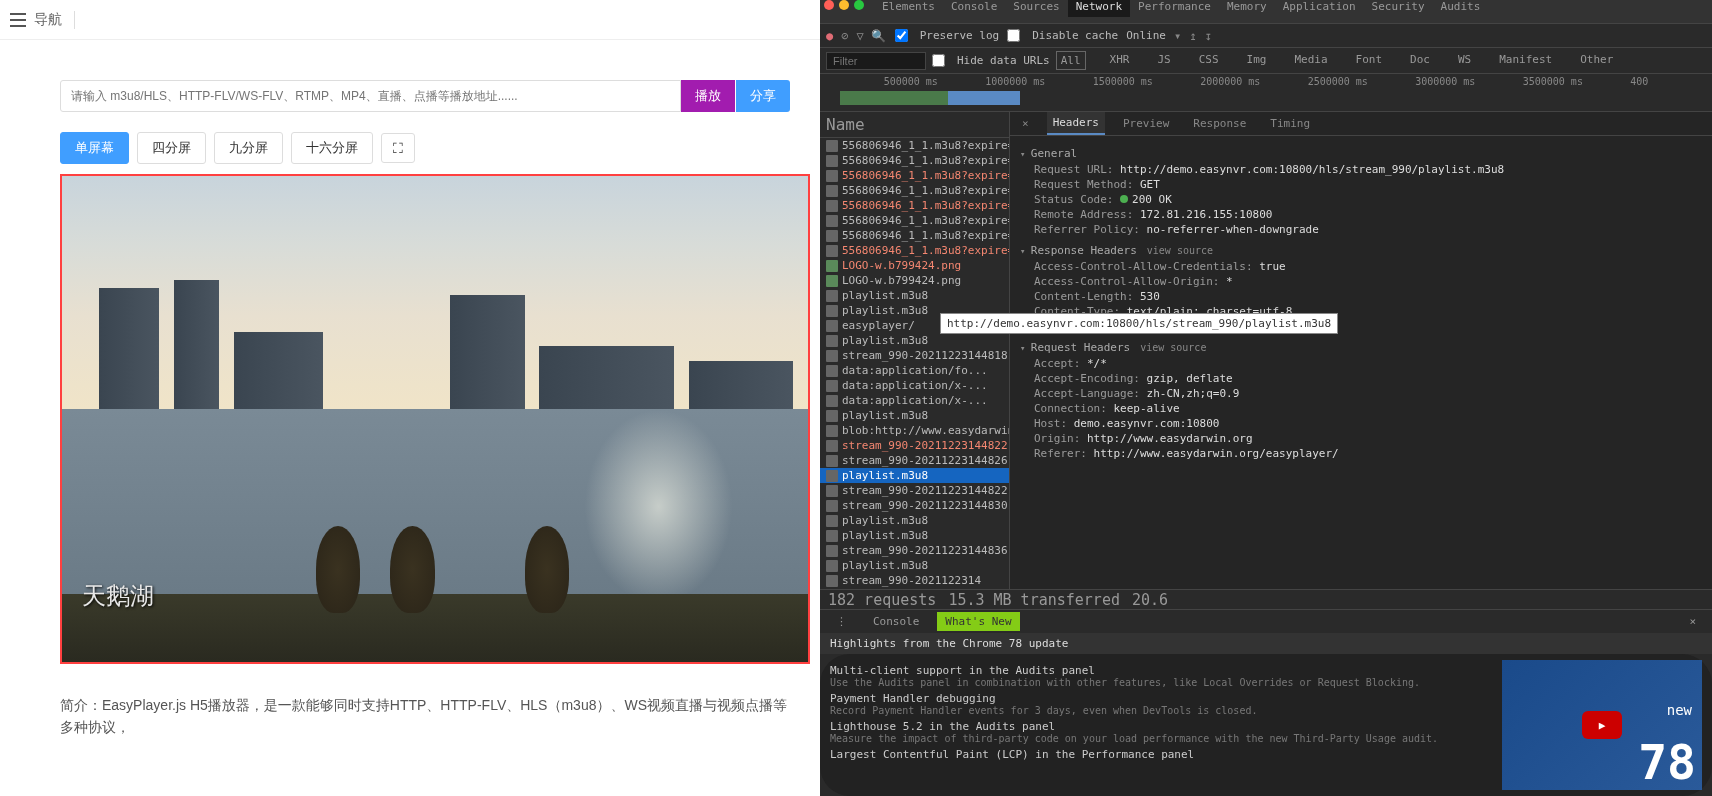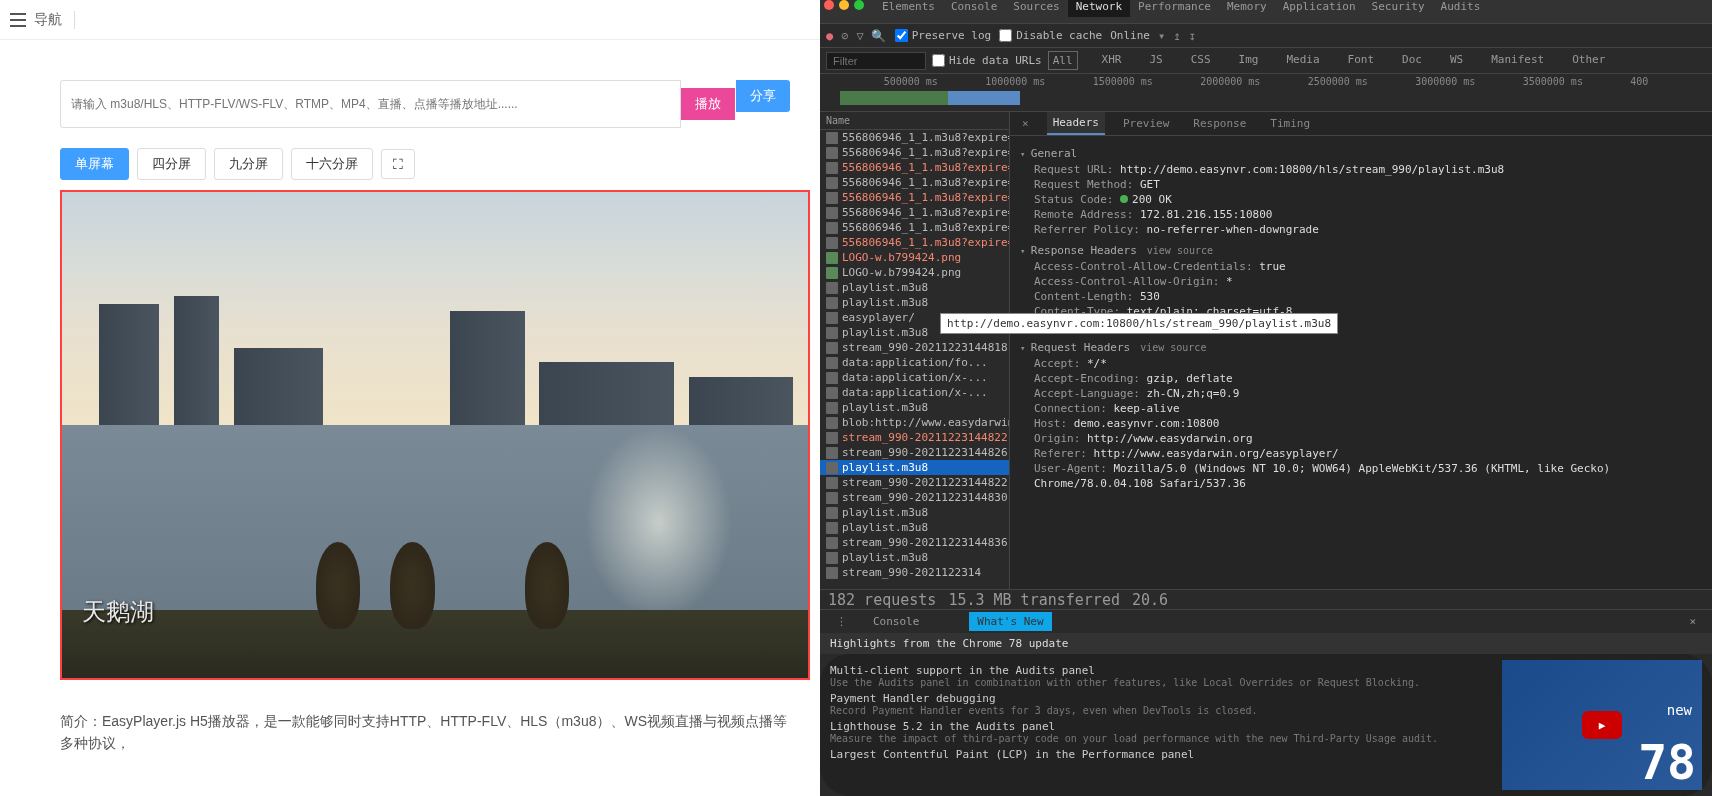--- a/index.html
+++ b/index.html
@@ -4,23 +4,23 @@
 <style>
 * { margin: 0; padding: 0; box-sizing: border-box; }
 body { font-family: -apple-system, "Microsoft YaHei", sans-serif; font-size: 13px; color: #333; background: #fff; width: 1712px; height: 796px; display: flex; overflow: hidden; }
 .left-pane { width: 820px; height: 100%; background: #fff; display: flex; flex-direction: column; }
 .nav-bar { height: 40px; display: flex; align-items: center; padding: 0 10px; border-bottom: 1px solid #eee; }
 .hamburger { width: 16px; height: 14px; display: flex; flex-direction: column; justify-content: space-between; margin-right: 8px; cursor: pointer; }
 .hamburger span { height: 2px; background: #555; }
 .nav-title { font-size: 14px; color: #666; border-right: 1px solid #ddd; padding-right: 12px; }
 .content-area { padding: 40px 30px 20px 60px; }
 .input-row { display: flex; margin-bottom: 20px; }
-.url-input { flex: 1; height: 48px; border: 1px solid #ddd; border-radius: 3px 0 0 3px; padding: 4px 10px; font-size: 12px; color: #999; outline: none; }
+.url-input { flex: 1; height: 32px; border: 1px solid #ddd; border-radius: 3px 0 0 3px; padding: 4px 10px; font-size: 12px; color: #999; outline: none; }
 .btn { height: 32px; padding: 0 14px; border: none; color: #fff; font-size: 13px; cursor: pointer; }
-.btn-play { background: #ec4899; margin-top: 8px; }
+.btn-play { background: #a21caf; }
 .btn-share { background: #409eff; border-radius: 0 3px 3px 0; margin-left: 1px; }
 .tabs-row { display: flex; gap: 8px; margin-bottom: 10px; align-items: center; }
 .tab { padding: 6px 14px; border: 1px solid #ddd; border-radius: 3px; font-size: 13px; cursor: pointer; background: #fff; }
 .tab.active { background: #409eff; color: #fff; border-color: #409eff; }
 .fullscreen-btn { width: 34px; height: 30px; border: 1px solid #ddd; border-radius: 3px; display: flex; align-items: center; justify-content: center; cursor: pointer; font-size: 14px; }
 .video-wrap { border: 2px solid #ff4040; background: #000; width: 750px; height: 490px; position: relative; }
 .video-scene { width: 100%; height: 100%; position: relative; overflow: hidden; }
 .sky { position: absolute; top: 0; left: 0; right: 0; height: 48%; background: linear-gradient(to bottom, #c8d4dc 0%, #d8dcd8 30%, #e8e0d0 60%, #f0e4c8 100%); }
 .buildings { position: absolute; top: 20%; left: 0; right: 0; height: 30%; }
 .bld { position: absolute; bottom: 0; background: linear-gradient(to right, #3a4550, #4a5560); }
@@ -41,30 +41,30 @@
 
 .right-pane { flex: 1; height: 100%; background: #2a2a2a; color: #bbb; font-family: Menlo, Consolas, monospace; font-size: 11px; display: flex; flex-direction: column; }
 .dt-tabs { height: 24px; background: #333; display: flex; align-items: flex-start; padding: 0 4px; border-bottom: 1px solid #444; }
 .traffic-lights { display: flex; gap: 5px; margin-right: 10px; }
 .tl { width: 10px; height: 10px; border-radius: 50%; }
 .tl-r { background: #ff5f57; } .tl-y { background: #febc2e; } .tl-g { background: #28c840; }
 .dt-tab { padding: 4px 8px; color: #999; cursor: pointer; font-size: 11px; }
 .dt-tab.active { background: #1a1a1a; color: #ddd; }
 .nt-toolbar { height: 24px; background: #2a2a2a; display: flex; align-items: center; padding: 0 6px; gap: 8px; border-bottom: 1px solid #444; }
 .tb-icon { color: #888; cursor: pointer; font-size: 12px; }
-.tb-check { display: flex; gap: 4px; font-size: 11px; }
+.tb-check { display: flex; gap: 12px; font-size: 11px; }
 .nt-filters { height: 26px; background: #2a2a2a; display: flex; align-items: center; padding: 0 6px; gap: 6px; border-bottom: 1px solid #444; }
 .filter-input { background: #1a1a1a; border: 1px solid #444; color: #bbb; padding: 2px 6px; width: 100px; font-size: 11px; }
 .filter-opt { color: #999; padding: 2px 4px; cursor: pointer; font-size: 11px; }
 .timeline { height: 38px; background: #2a2a2a; border-bottom: 1px solid #444; position: relative; }
 .tl-ticks { display: flex; justify-content: space-around; padding: 2px 40px; font-size: 10px; color: #888; }
 .tl-bar { position: absolute; bottom: 6px; left: 20px; width: 180px; height: 14px; background: linear-gradient(to right, #4a7a4a 0%, #4a7a4a 60%, #5a8ac4 60%, #5a8ac4 100%); }
 .nt-split { flex: 1; display: flex; overflow: hidden; }
 .req-list { width: 190px; background: #2a2a2a; border-right: 1px solid #444; overflow-y: auto; }
-.req-hdr { padding: 3px 6px; color: #999; border-bottom: 1px solid #444; font-size: 10px; }
+.req-hdr { padding: 3px 6px; color: #999; border-bottom: 1px solid #444; font-size: 16px; }
 .req-row { padding: 1px 6px; display: flex; align-items: center; gap: 4px; cursor: pointer; font-size: 11px; white-space: nowrap; overflow: hidden; line-height: 13px; }
 .req-row.sel { background: #1565c0; color: #fff; }
 .req-row .ricon { width: 12px; height: 12px; background: #666; flex-shrink: 0; border-radius: 1px; }
 .req-row.red { color: #f48771; }
 .req-row.img .ricon { background: #5a8a5a; }
 .detail { flex: 1; background: #252525; overflow-y: auto; display: flex; flex-direction: column; }
 .detail-tabs { height: 24px; display: flex; align-items: center; padding: 0 6px; gap: 12px; border-bottom: 1px solid #444; }
 .detail-tabs span { color: #888; cursor: pointer; padding: 4px 6px; }
 .detail-tabs span.active { color: #ddd; border-bottom: 2px solid #5a8ac4; background: #333; }
 .detail-body { padding: 4px 10px; font-size: 11px; line-height: 15px; overflow-y: auto; flex: 1; }
@@ -73,21 +73,21 @@
 .sec-hdr .vs { color: #888; margin-left: 10px; font-size: 10px; }
 .kv { padding-left: 14px; }
 .kv b { color: #9a9a9a; font-weight: normal; }
 .kv span { color: #ddd; }
 .green-dot { display: inline-block; width: 8px; height: 8px; background: #4caf50; border-radius: 50%; margin-right: 4px; }
 .status-bar { height: 20px; background: #2a2a2a; border-top: 1px solid #444; display: flex; align-items: center; padding: 0 8px; gap: 12px; font-size: 15px; color: #999; }
 .tooltip { position: absolute; background: #fff; color: #333; padding: 3px 6px; font-size: 11px; border: 1px solid #888; bottom: 255px; left: 120px; z-index: 10; }
 .console-drawer { background: #2a2a2a; border-top: 1px solid #444; }
 .drawer-tabs { display: flex; align-items: center; padding: 2px 8px; gap: 10px; }
 .drawer-tabs span { padding: 3px 8px; color: #999; font-size: 11px; }
-.drawer-tabs span.active { background: #0ea5e9; color: #333; margin-left: 32px; }
+.drawer-tabs span.active { background: #84cc16; color: #333; }
 .drawer-tabs .close { margin-left: auto; cursor: pointer; }
 .wn-body { background: #222; padding: 6px 10px; display: flex; border-radius: 30px; }
 .wn-text { flex: 1; font-size: 11px; }
 .wn-item { color: #ccc; margin-top: 4px; }
 .wn-sub { color: #777; font-size: 10px; }
 .wn-promo { width: 200px; height: 130px; background: linear-gradient(135deg, #1a4a8a, #2a5a9a); display: flex; align-items: center; justify-content: center; position: relative; margin-left: 10px; }
 .wn-promo .play { width: 40px; height: 28px; background: #cc0000; border-radius: 6px; display: flex; align-items: center; justify-content: center; color: #fff; }
 .wn-promo .num { position: absolute; right: 6px; bottom: 0; color: #fff; font-size: 48px; font-weight: bold; }
 .wn-promo .new { position: absolute; right: 10px; top: 42px; color: #fff; font-size: 14px; }
 </style>
@@ -354,21 +354,20 @@
           </div>
         <div class="sec-hdr"><span>Request Headers</span><span class="vs">view source</span></div>
         <div id="req-mount">
             <div class="kv"><b>Accept:</b> <span>*/*</span></div>
             <div class="kv"><b>Accept-Encoding:</b> <span>gzip, deflate</span></div>
             <div class="kv"><b>Accept-Language:</b> <span>zh-CN,zh;q=0.9</span></div>
             <div class="kv"><b>Connection:</b> <span>keep-alive</span></div>
             <div class="kv"><b>Host:</b> <span>demo.easynvr.com:10800</span></div>
             <div class="kv"><b>Origin:</b> <span>http://www.easydarwin.org</span></div>
             <div class="kv"><b>Referer:</b> <span>http://www.easydarwin.org/easyplayer/</span></div>
-            <div class="kv"><b>User-Agent:</b> <span>Mozilla/5.0 (Windows NT 10.0; WOW64) AppleWebKit/537.36 (KHTML, like Gecko) Chrome/78.0.04.108 Safari/537.36</span></div>
           </div>
       </div>
     </div>
     <div class="tooltip">http://demo.easynvr.com:10800/hls/stream_990/playlist.m3u8</div>
   </div>
   <div class="status-bar">
     <span>182 requests</span>
     <span>15.3 MB transferred</span>
     <span>20.6</span>
   </div>

